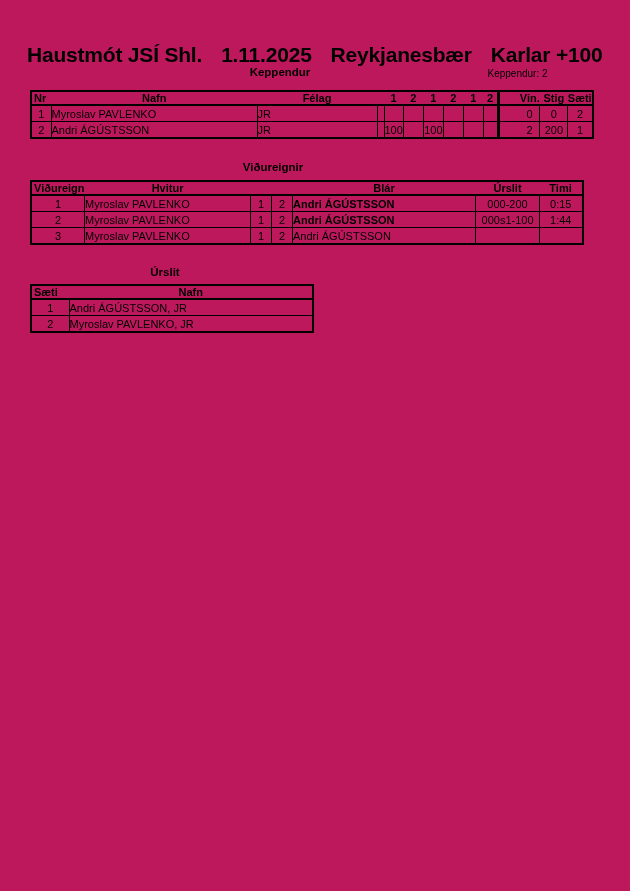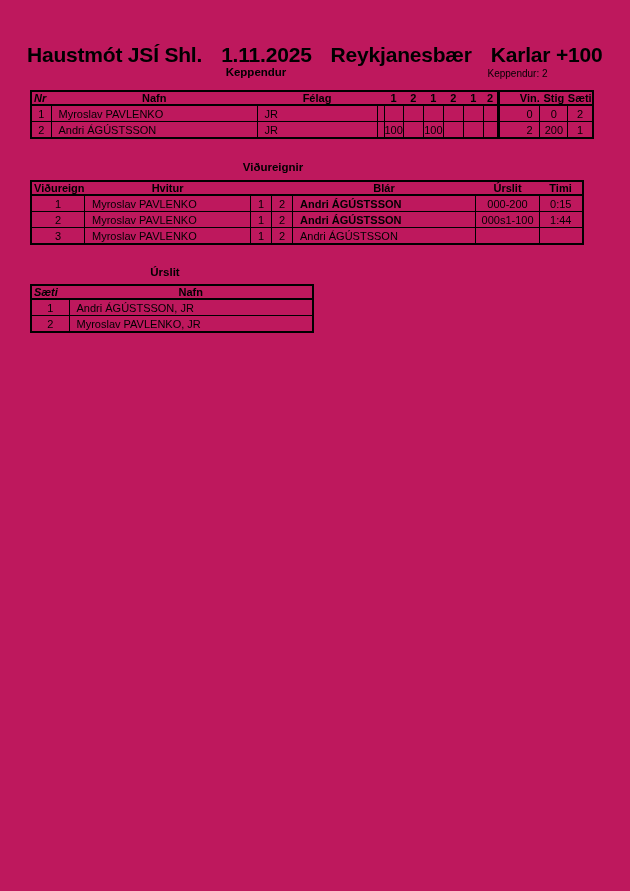--- a/index.html
+++ b/index.html
@@ -14,21 +14,21 @@
     position: absolute; left: 27px; top: 43px;
     display: flex; gap: 19px;
     font-weight: bold; font-size: 21px; white-space: nowrap;
     letter-spacing: -0.2px;
   }
 
   .section-title {
     position: absolute; font-weight: bold; font-size: 11.5px; text-align: center;
     white-space: nowrap;
   }
-  #kep-title { left: 0; top: 66px; width: 512px; }
+  #kep-title { left: 0; top: 66px; width: 512px; padding-left: 24px; }
   #vid-title { left: 0; top: 161px; width: 546px; text-align: center; }
   #urs-title { left: 0; top: 266px; width: 330px; }
 
   .count-label {
     position: absolute; left: 440px; top: 68px; width: 155px;
     text-align: center; font-size: 10px; white-space: nowrap;
   }
 
   table {
     position: absolute;
@@ -45,24 +45,24 @@
     border: none; border-bottom: 2px solid #000;
     white-space: nowrap; overflow: visible; text-align: center;
     vertical-align: middle;
   }
   td {
     padding: 0; height: 15px;
     border: 1px solid #000;
     white-space: nowrap; overflow: hidden;
     vertical-align: middle; font-size: 11px;
   }
-  .l  { text-align: left; padding-left: 7px; }
+  .l  { text-align: left; }
   .c  { text-align: center; }
   th.hl { text-align: left; padding-left: 2px; }
-  th.b-r { border-right: 1px solid #be185d; font-style: italic; }
+  th.b-r { border-right: 1px solid #be185d; }
   .thick-l { border-left: 3px solid #000; padding-left: 20px; }
   .bold { font-weight: bold; }
 </style>
 </head>
 <body>
 
 <div class="page">
 
   <div class="title-row">
     <span>Haustmót JSÍ Shl.</span>

